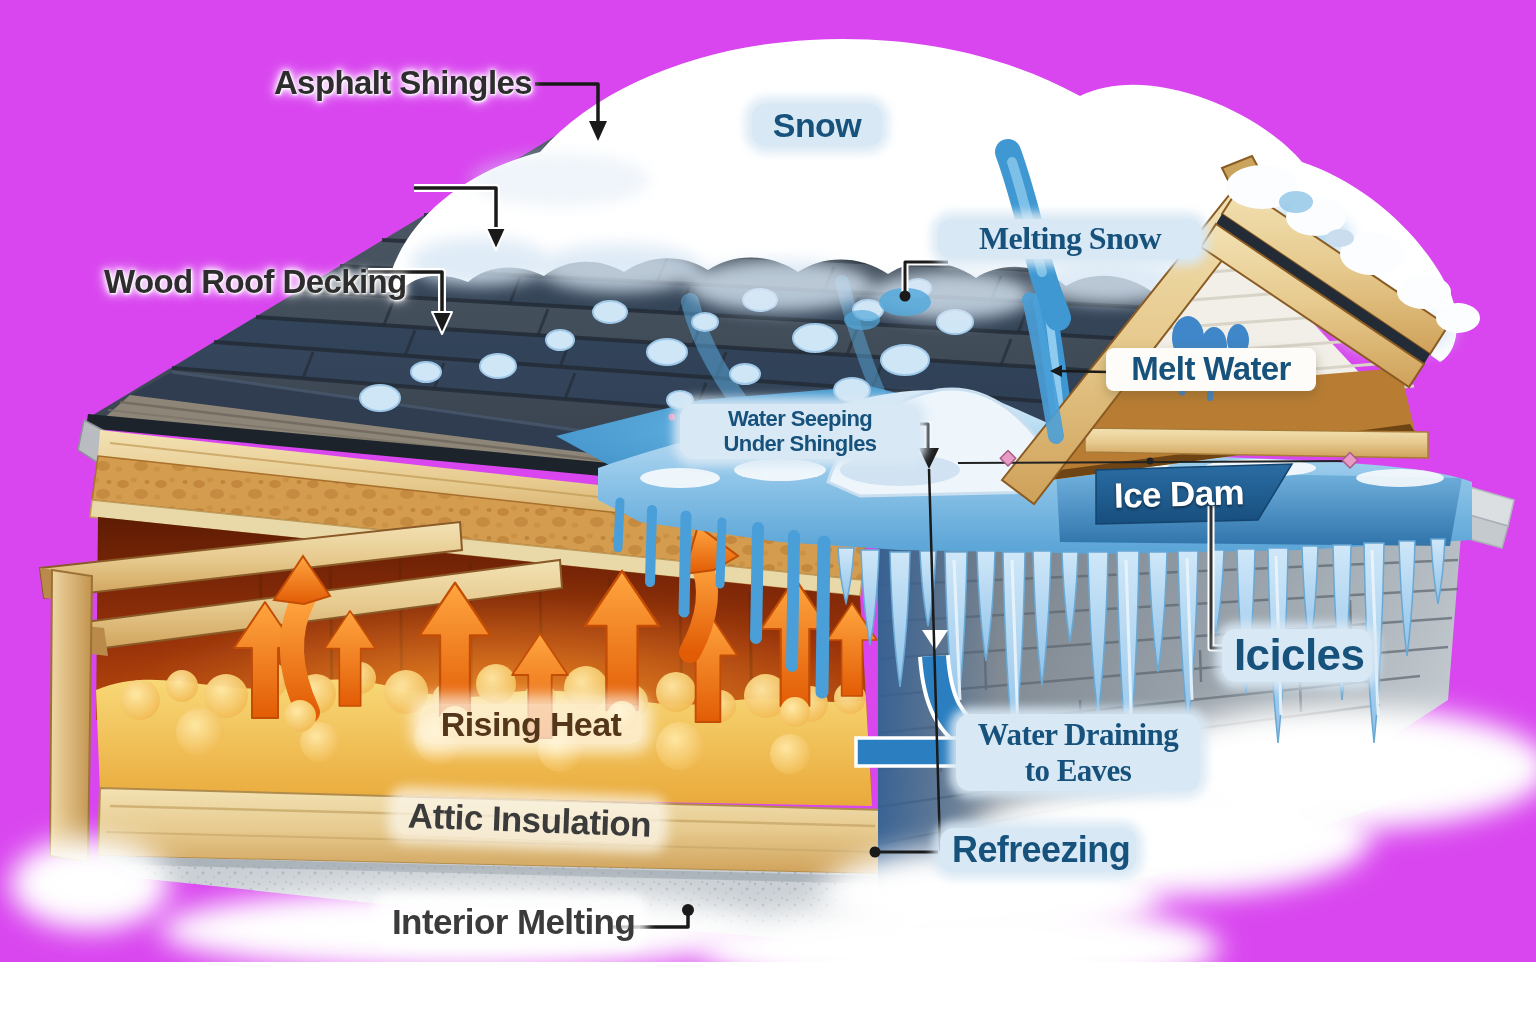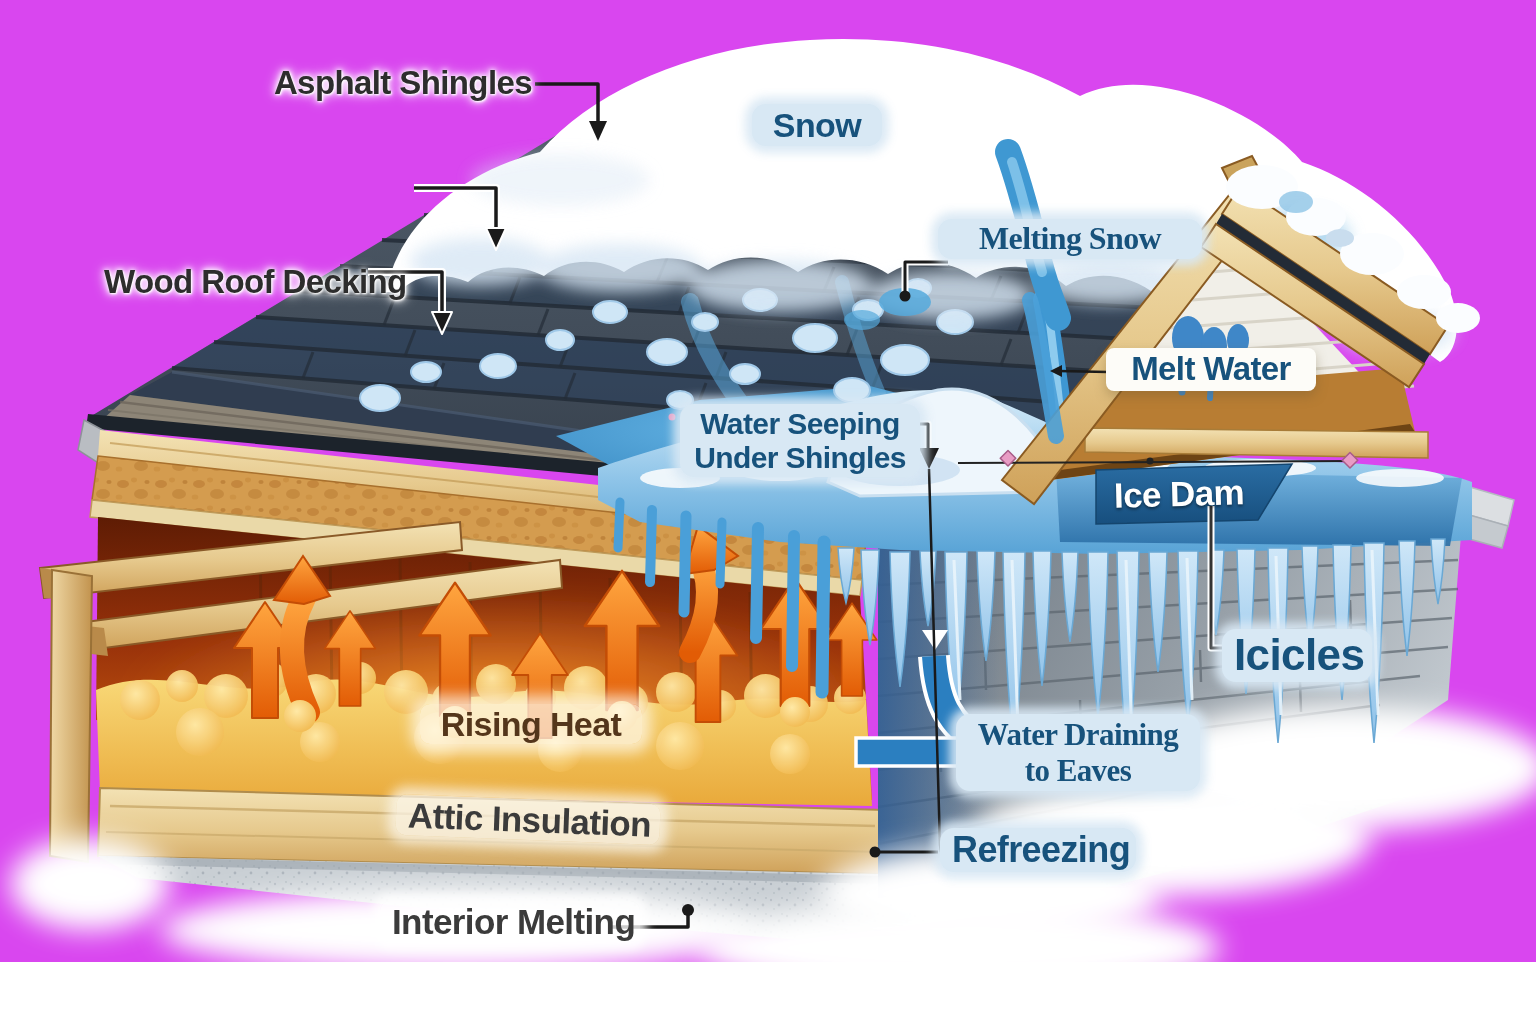--- a/index.html
+++ b/index.html
@@ -15,21 +15,21 @@
     text-align:center;padding:4px 14px;box-shadow:0 5px 12px rgba(110,90,50,.35);}
   .badge-soft{background:rgba(252,248,238,.72);border-radius:10px;color:var(--wood_label);
     text-align:center;padding:2px 12px;box-shadow:0 0 12px 8px rgba(252,248,238,.72);}
   .two-line span{display:block;}
   #lbl-snow{left:752px;top:104px;width:106px;font-size:34px;}
   #lbl-asphalt{left:250px;top:66px;width:282px;}
   #lbl-shield{left:126px;top:170px;width:286px;}
   #lbl-decking{left:70px;top:265px;width:296px;margin-left:34px;}
   #lbl-melting{left:938px;top:219px;width:240px;font-size:32px;font-family:Liberation Serif, serif;}
   #lbl-meltwater{left:1106px;top:348px;width:182px;font-size:33px;}
-  #lbl-seeping{left:680px;top:404px;width:216px;font-size:30px;line-height:1.12;}
+  #lbl-seeping{left:680px;top:404px;width:216px;font-size:22px;line-height:1.12;}
   #lbl-icedam{left:1100px;top:475px;width:158px;font-size:35px;color:var(--banner_text);
      text-align:center;transform:rotate(-1.5deg);text-shadow:0 2px 3px rgba(0,0,0,.45);}
   #lbl-icicles{left:1222px;top:629px;width:126px;font-size:44px;}
   #lbl-risingheat{left:420px;top:704px;width:198px;font-size:34px;color:var(--heat_label);
      background:rgba(255,250,235,.72);box-shadow:0 0 14px 9px rgba(255,250,235,.72);}
   #lbl-draining{left:956px;top:714px;width:220px;font-size:31px;line-height:1.15;font-family:Liberation Serif, serif;}
   #lbl-refreezing{left:940px;top:828px;width:172px;font-size:36px;}
   #lbl-insulation{left:396px;top:799px;width:240px;font-size:35px;transform:rotate(2.2deg);}
   #lbl-ceiling{left:380px;top:901px;width:236px;font-size:35px;background:rgba(255,255,255,.78);
      box-shadow:0 0 10px 7px rgba(255,255,255,.78);}

